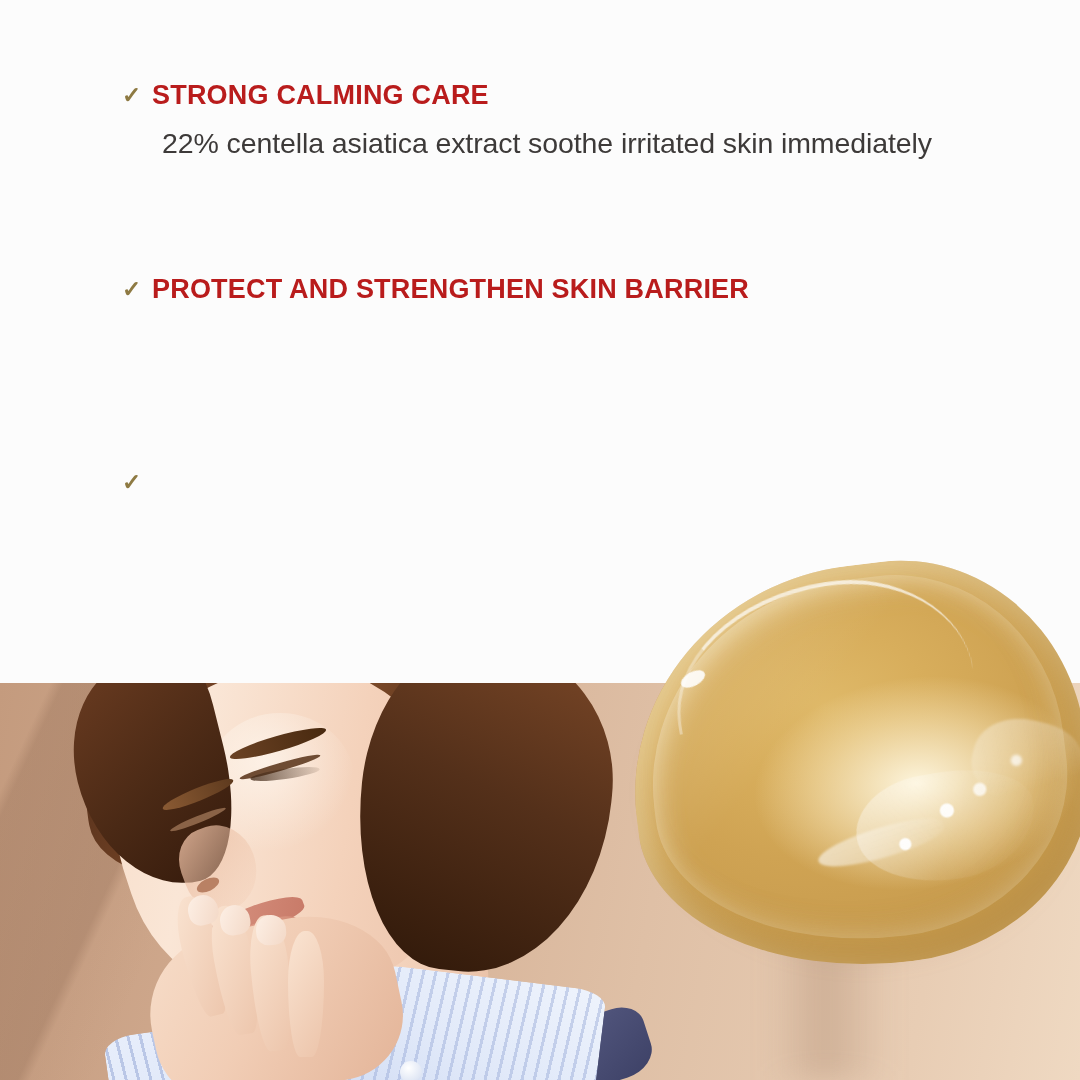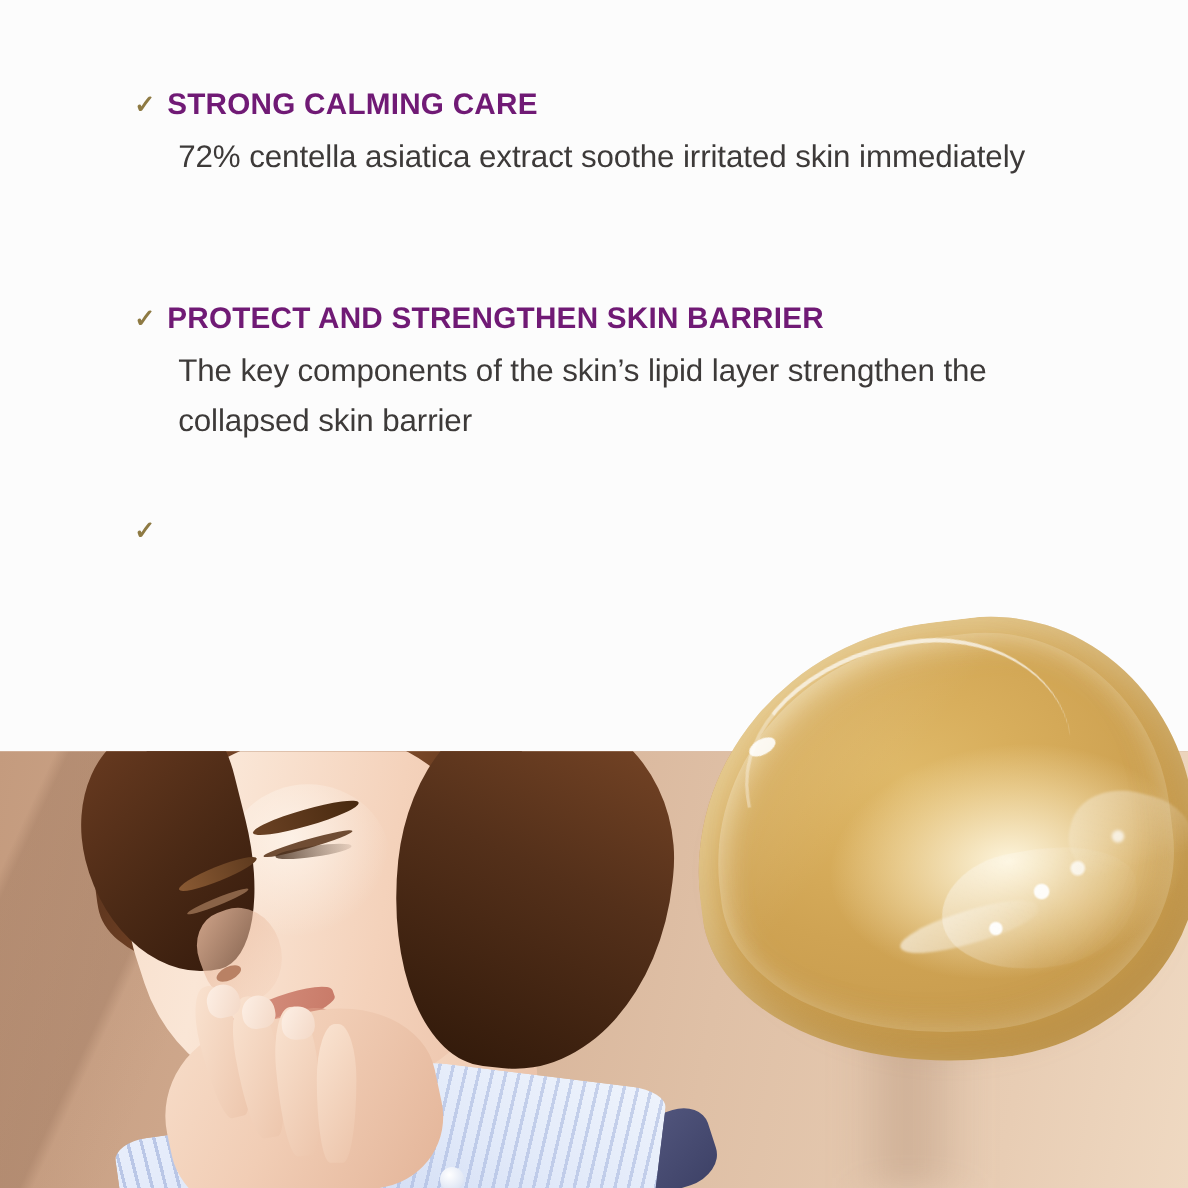--- a/index.html
+++ b/index.html
@@ -310,21 +310,21 @@
     color:#8e7a43;
     font-size:23px;
     line-height:34px;
     font-weight:700;
     text-align:left;
   }
   .f-title {
     font-size:27px;
     font-weight:700;
     letter-spacing:0.2px;
-    color:#701a75;
+    color:#b91c1c;
     line-height:34px;
     white-space:nowrap;
   }
   .f-desc {
     margin-left:40px;
     margin-top:8px;
     font-size:28.5px;
     font-weight:400;
     color:#3d3a39;
     line-height:46px;
@@ -387,29 +387,28 @@
     <div class="gel-hl-streak"></div>
   </div>
 
   <div class="panel">
 
     <div class="feature f-a">
       <div class="feature-row">
         <span class="check">✓</span>
         <span class="f-title">STRONG CALMING CARE</span>
       </div>
-      <div class="f-desc">72% centella asiatica extract soothe irritated skin immediately</div>
+      <div class="f-desc">22% centella asiatica extract soothe irritated skin immediately</div>
     </div>
 
     <div class="feature f-b">
       <div class="feature-row">
         <span class="check">✓</span>
         <span class="f-title">PROTECT AND STRENGTHEN SKIN BARRIER</span>
       </div>
-      <div class="f-desc">The key components of the skin’s lipid layer strengthen the collapsed skin barrier</div>
     </div>
 
     <div class="feature f-c">
       <div class="feature-row">
         <span class="check">✓</span>
       </div>
     </div>
 
   </div>
 

